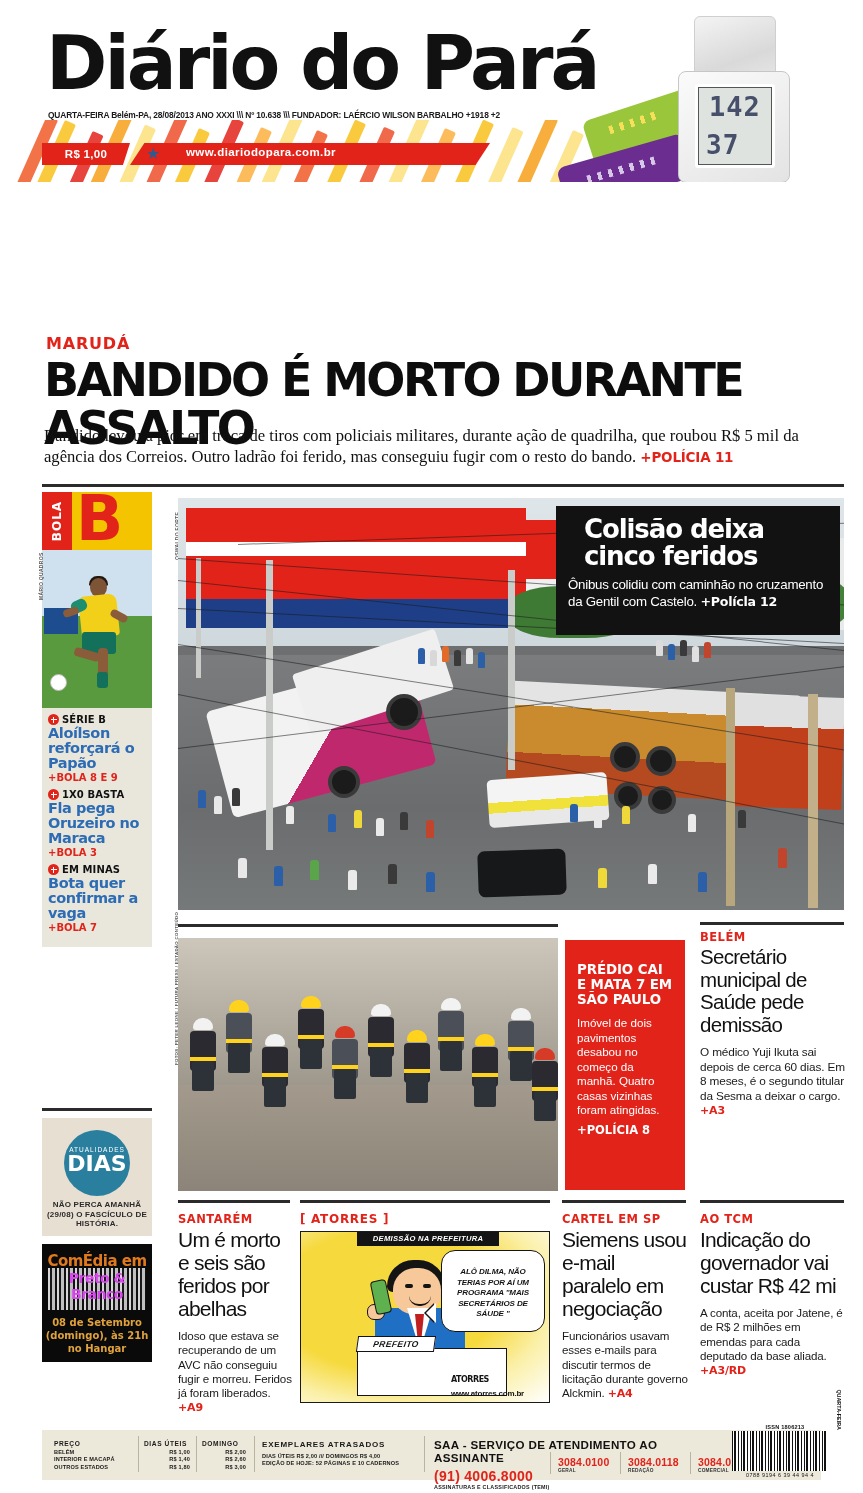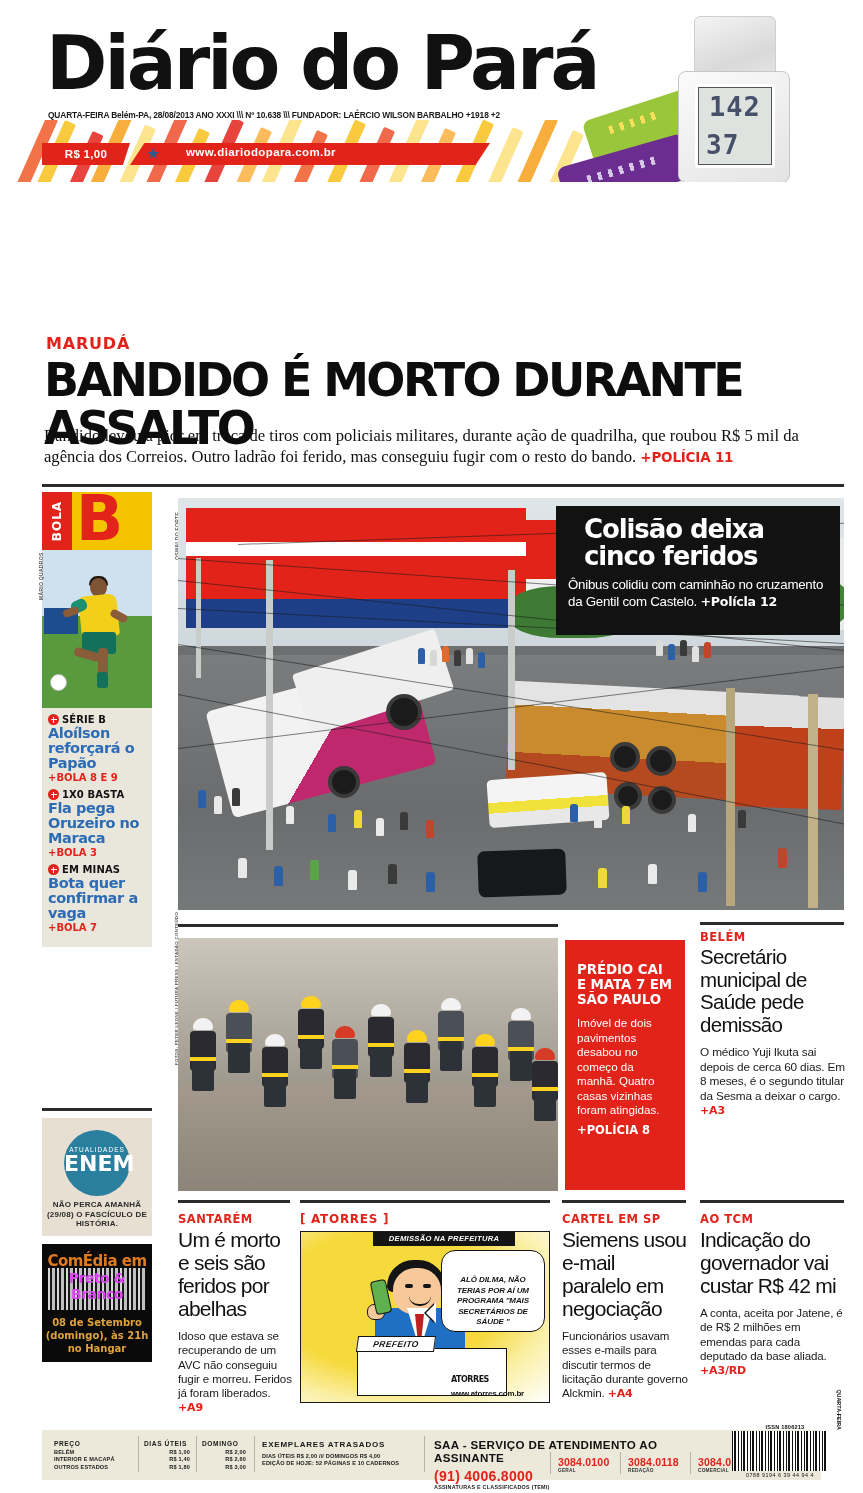--- a/index.html
+++ b/index.html
@@ -341,21 +341,21 @@
     font-family:"DejaVu Sans", sans-serif; font-weight:bold; font-size:12px;
     color:#e2231a; letter-spacing:.7px;
   }
   .cartoon-frame {
     position:relative; margin-top:5px; width:250px; height:172px;
     border:1.5px solid #1a1a1a; background:#fff; overflow:hidden;
   }
   .cart-yellow { position:absolute; left:0; top:0; width:100%; height:100%;
     background:radial-gradient(ellipse at 35% 40%, #f6d93c 0%, #f6d93c 48%, #fbf0a9 72%, #ffffff 100%); }
   .cart-tag {
-    position:absolute; left:72px; top:-1px; width:142px; height:15px;
+    position:absolute; left:56px; top:-1px; width:142px; height:15px;
     background:#141414; z-index:4;
   }
   .cart-tag span { display:block; color:#fff; font-size:7.6px; font-weight:bold;
     font-style:italic; text-align:center; line-height:15px; letter-spacing:.3px;}
   .c-hair { position:absolute; left:86px; top:28px; width:58px; height:32px; background:#141414; border-radius:28px 28px 6px 6px; z-index:3;}
   .c-face { position:absolute; left:92px; top:36px; width:48px; height:46px; background:#f6c89a; border-radius:22px 22px 20px 20px; z-index:4;}
   .c-eye1 { position:absolute; left:104px; top:52px; width:8px; height:4px; background:#141414; border-radius:4px; z-index:5;}
   .c-eye2 { position:absolute; left:122px; top:52px; width:8px; height:4px; background:#141414; border-radius:4px; z-index:5;}
   .c-smile { position:absolute; left:108px; top:64px; width:22px; height:10px; border-bottom:2px solid #141414; border-radius:0 0 14px 14px; z-index:5;}
   .c-body { position:absolute; left:74px; top:76px; width:90px; height:48px; background:#1f6fc4; border-radius:8px 8px 0 0; z-index:3;}
@@ -365,21 +365,21 @@
   .c-hand { position:absolute; left:66px; top:72px; width:18px; height:16px; background:#f6c89a; border:1.5px solid #141414; border-radius:7px; z-index:5;}
   .c-desk { position:absolute; left:56px; top:116px; width:150px; height:48px; background:#fff; border:1.5px solid #141414; z-index:7;}
   .c-plate { position:absolute; left:56px; top:104px; width:78px; height:16px; background:#fff; border:1.5px solid #141414; z-index:8; transform:skewX(-8deg);}
   .c-plate span { display:block; font-size:8.5px; font-weight:bold; font-style:italic;
     text-align:center; line-height:15px; color:#141414; letter-spacing:.4px;}
   .c-bubble {
     position:absolute; left:140px; top:18px; width:104px; height:82px;
     background:#fff; border:1.8px solid #141414; border-radius:14px; z-index:9;
   }
   .c-bubble p { font-size:8px; font-weight:bold; font-style:italic; line-height:10.5px;
-    text-align:center; color:#141414; padding:24px 4px 0 4px; letter-spacing:-.1px;}
+    text-align:center; color:#141414; padding:16px 4px 0 4px; letter-spacing:-.1px;}
   .c-bubble::after {
     content:""; position:absolute; left:-16px; top:52px;
     border:10px solid transparent; border-right-color:#fff; border-left:0;
     filter:drop-shadow(-2px 0 0 #141414);
   }
   .c-sign { position:absolute; left:150px; bottom:18px; font-size:8px; font-weight:bold;
     font-family:"DejaVu Sans", sans-serif; color:#141414; z-index:10; letter-spacing:-.5px;}
   .c-site { position:absolute; left:150px; bottom:4px; font-size:8px; font-weight:bold;
     color:#141414; z-index:10; letter-spacing:-.2px;margin-top:12px;}
 
@@ -530,21 +530,21 @@
 
   <div class="side-credit" style="left:38px; top:600px;">MÁRIO QUADROS</div>
   <div class="side-credit" style="left:174px; top:560px;">OSWALDO FORTE</div>
   <div class="side-credit" style="left:174px; top:1065px; font-size:4.4px;">FOTOS: PETER LEONE / FUTURA PRESS / ESTADÃO CONTEÚDO</div>
 
   <div class="rule-d" style="left:42px; top:1108px; width:110px;"></div>
 
   <div class="enem-box">
     <div class="enem-circle">
       <div class="s1">ATUALIDADES</div>
-      <div class="s2">ENEM</div>
+      <div class="s2">DIAS</div>
     </div>
     <div class="enem-text">NÃO PERCA AMANHÃ (29/08) O FASCÍCULO DE HISTÓRIA.</div>
   </div>
 
   <div class="com-box">
     <div class="com-bars"></div>
     <div class="com-logo">
       <div class="l1">ComÉdia em</div>
       <div class="l2">Preto &amp; Branco</div>
     </div>

